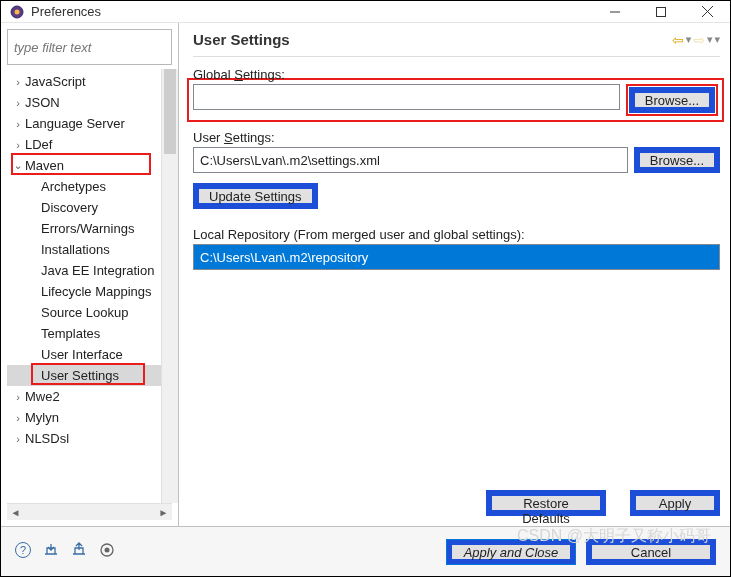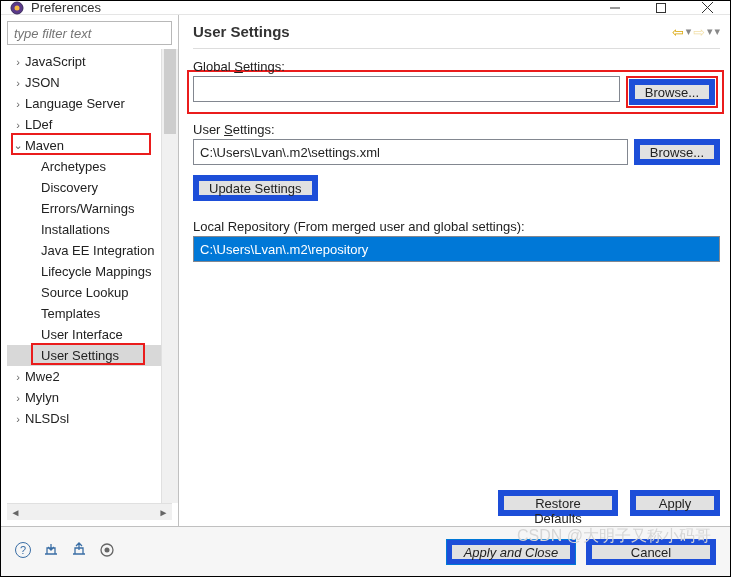--- a/index.html
+++ b/index.html
@@ -1,28 +1,28 @@
 <!DOCTYPE html>
 <html><head>
 <meta charset="utf-8">
 <style>
 * { box-sizing: border-box; font-family: "Segoe UI", Tahoma, sans-serif; font-size: 13px; }
 body { margin: 0; width: 731px; height: 577px; background: #fff; border: 1px solid #000; display: flex; flex-direction: column; }
 
-.titlebar { height: 14px; display: flex; align-items: center; padding: 0 0 0 8px; border-bottom: 1px solid #e5e5e5; }
+.titlebar { height: 22px; display: flex; align-items: center; padding: 0 0 0 8px; border-bottom: 1px solid #e5e5e5; }
 .titlebar .icon { width: 16px; height: 16px; margin-right: 6px; display: flex; align-items: center; justify-content: center; }
 .titlebar .title { flex: 1; color: #333; }
 .winbtns { display: flex; height: 100%; }
 .winbtn { width: 46px; display: flex; align-items: center; justify-content: center; color: #333; }
 
 .body { flex: 1; display: flex; overflow: hidden; }
 
 .leftpane { width: 178px; border-right: 1px solid #c0c0c0; display: flex; flex-direction: column; padding: 6px 0 6px 6px; background: #fff; }
 .filter { margin: 0 6px 4px 0; }
-.filter input { width: 100%; height: 24px; padding: 2px 6px; border: 1px solid #b8b8b8; color: #888; font-style: italic; }
+.filter input { width: 100%; height: 36px; padding: 2px 6px; border: 1px solid #b8b8b8; color: #888; font-style: italic; }
 .treewrap { flex: 1; display: flex; overflow: hidden; }
 .tree { flex: 1; overflow: hidden; padding: 2px 0; }
 .tree-sb { width: 17px; background: #f0f0f0; border-left: 1px solid #e0e0e0; position: relative; }
 .tree-sb .thumb { position: absolute; left: 2px; right: 2px; top: 0; height: 85px; background: #cdcdcd; }
 .tree-item { display: flex; align-items: center; height: 21px; padding-left: 4px; white-space: nowrap; color: #222; }
 .tree-item.sel { background: #d8d8d8; }
 .tw { width: 14px; text-align: center; color: #666; font-size: 11px; }
 .tw.placeholder { visibility: hidden; }
 .indent2 .tw { margin-left: 16px; }
 .hscroll { height: 17px; background: #f0f0f0; border-top: 1px solid #e0e0e0; margin-right: 6px; display:flex; align-items:center; }
@@ -43,21 +43,21 @@
 .row input.sel-text { background: #0078d7; color: #fff; }
 .btn { height: 26px; padding: 0 10px; background: #e1e1e1; border: 6px solid #1d4ed8; color: #222; cursor: default; }
 .btn.primary { outline: 1px solid #0078d7; outline-offset: -1px; font-style: italic; }
 .row-btn { margin-bottom: 18px; }
 
 .redbox { border: 2px solid #ea1c1c; }
 .redbox-global { padding: 4px; margin: -6px -4px 8px -6px; }
 .redbox-browse { padding: 1px; }
 .redbox-maven { position: absolute; border: 2px solid #ea1c1c; }
 
-.bottomright { display: flex; justify-content: flex-end; gap: 12px; padding: 4px 0 10px 0; }
+.bottomright { display: flex; justify-content: flex-end; gap: 24px; padding: 4px 0 10px 0; }
 
 .footer { height: 50px; border-top: 1px solid #c0c0c0; background: #f6f6f6; display: flex; align-items: center; padding: 0 14px; }
 .footer .ficons { display: flex; gap: 12px; flex: 1; }
 .footer .ficons span { color: #3a6ea5; font-size: 15px; }
 .footer .ficons .q { border: 1.5px solid #3a6ea5; border-radius: 50%; width: 16px; height: 16px; display: flex; align-items: center; justify-content: center; font-size: 11px; }
 .footer .fbtns { display: flex; gap: 10px; }
 .footer .btn { width: 130px; }
 
 .watermark { position: absolute; right: 20px; bottom: 30px; color: #d6d6d6; font-size: 16px; pointer-events: none; }
 .underline-char { text-decoration: underline; }

